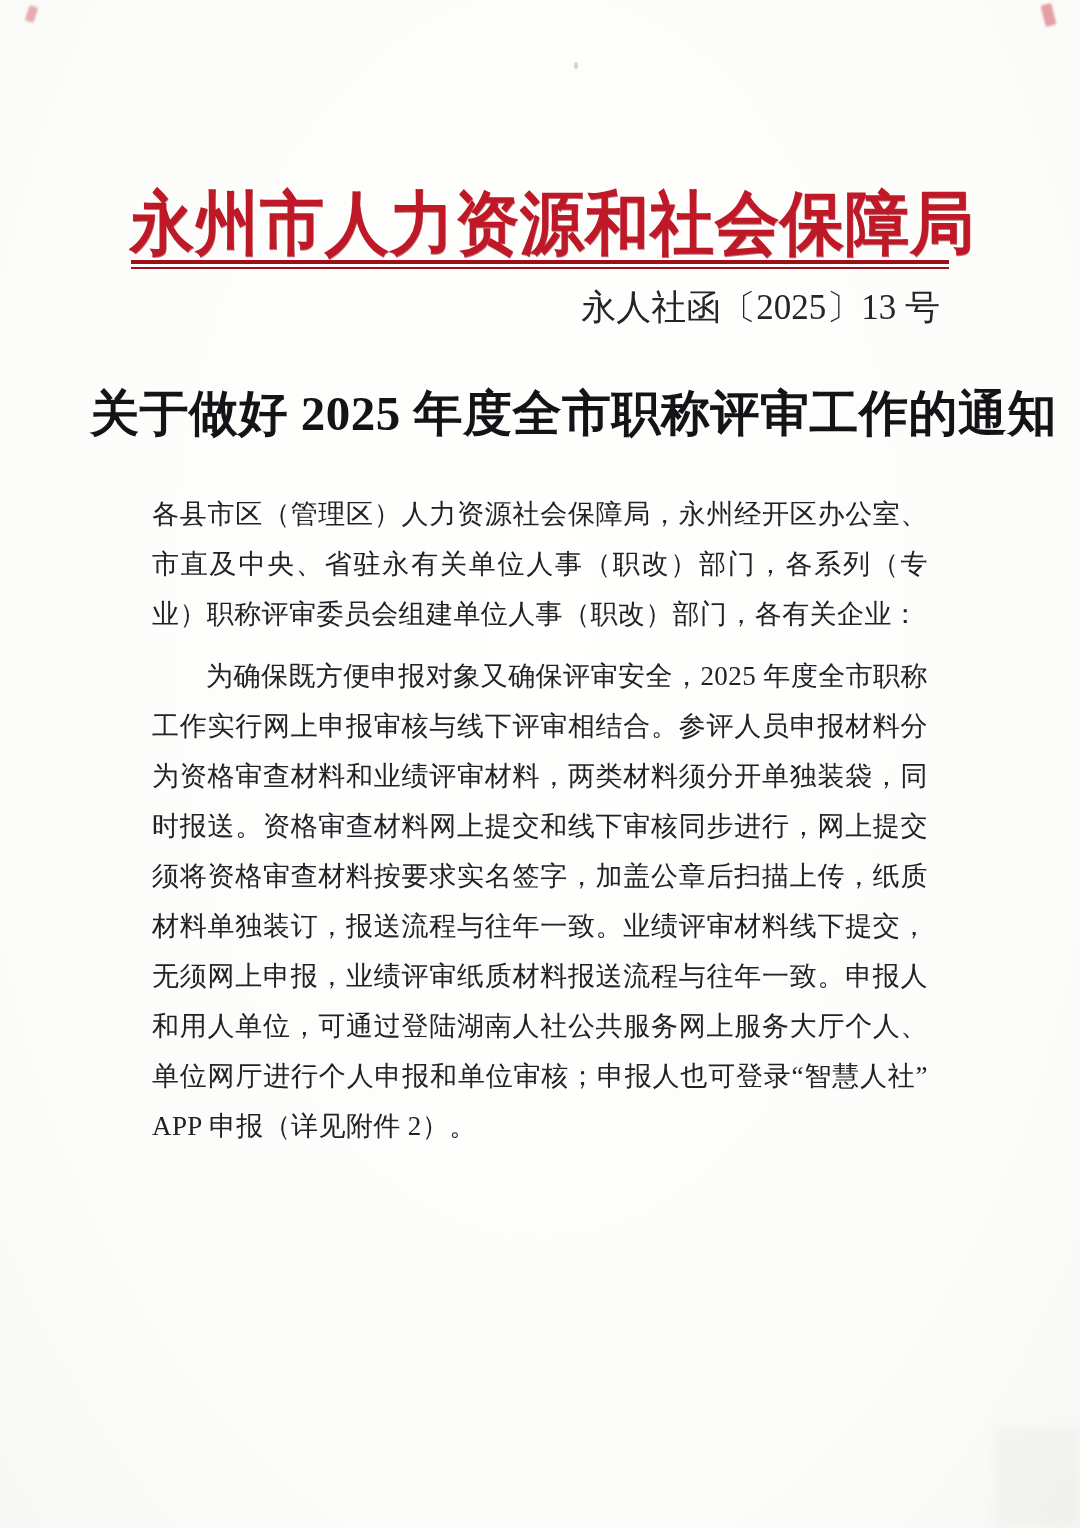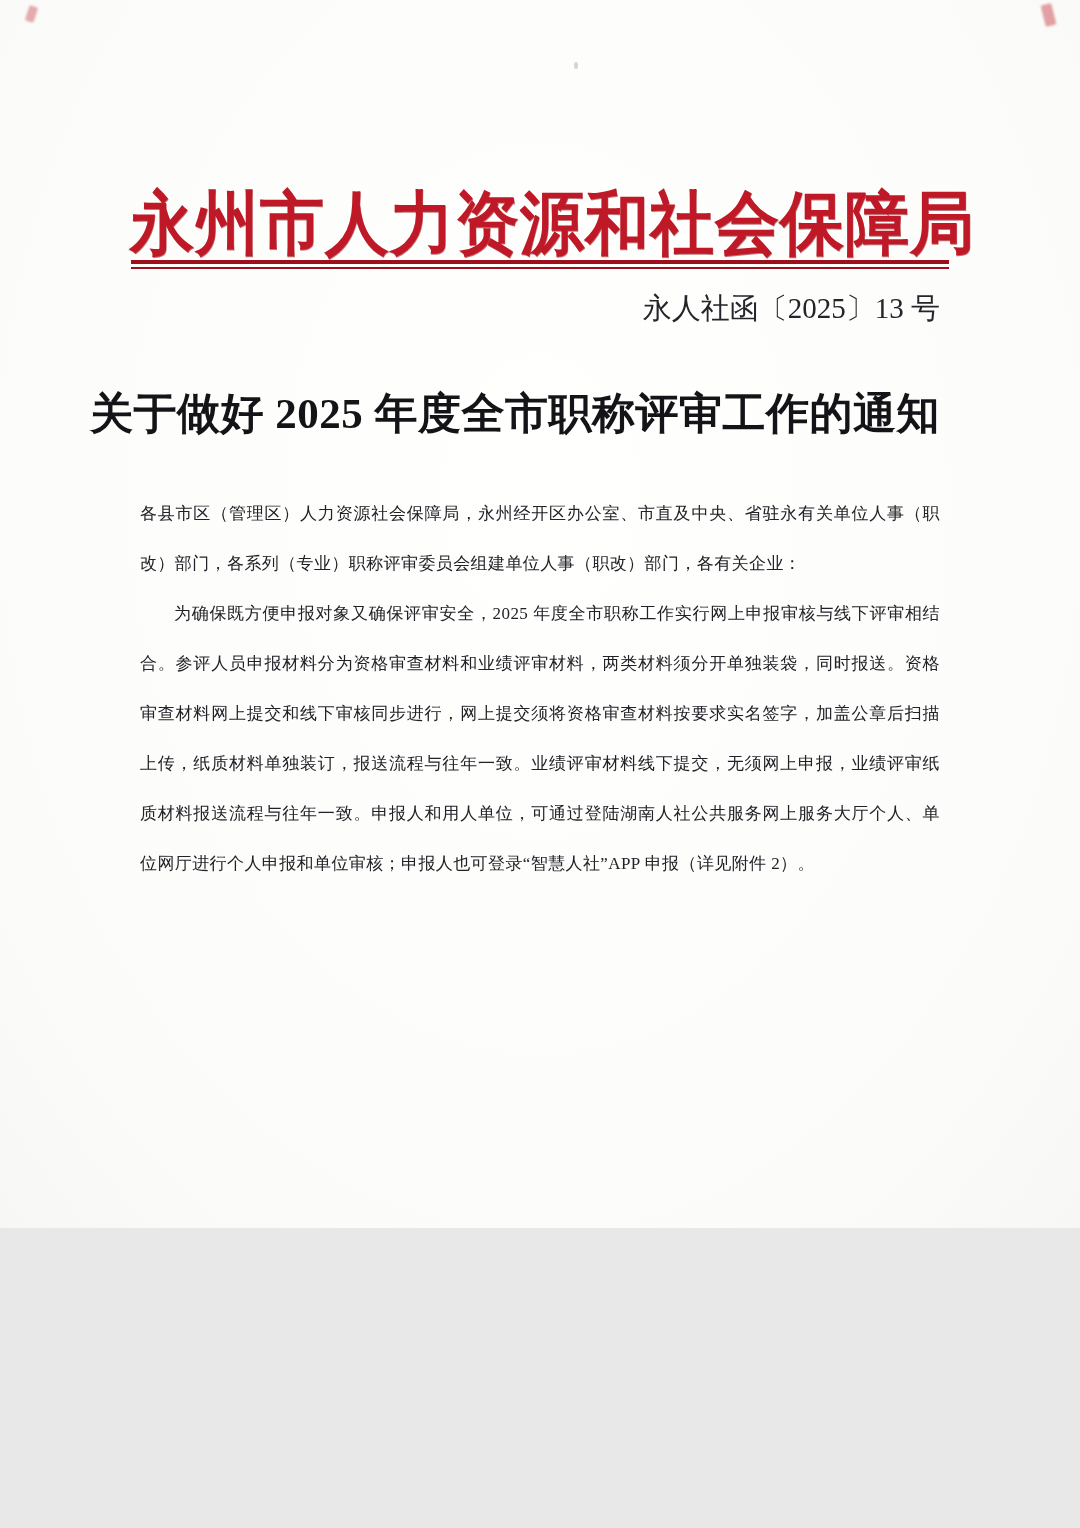--- a/index.html
+++ b/index.html
@@ -3,21 +3,21 @@
 <meta charset="utf-8">
 <style>
   html, body {
     margin: 0;
     padding: 0;
     background: #e8e8e8;
   }
   .page {
     position: relative;
     width: 1080px;
-    height: 1228px;
+    height: 1528px;
     margin: 0 auto;
     background: #fdfdfc;
     background-image: radial-gradient(ellipse at 50% 40%, #fffffe 0%, #fcfcfa 70%, #f7f7f5 100%);
     overflow: hidden;
     font-family: "Liberation Serif", "DejaVu Serif", serif;
   }
   :root { --accent: #bf1826; }
 
   
   .agency-title {
@@ -39,47 +39,47 @@
     width: 818px;
     height: 3px;
     margin: 8px auto 0 auto;
     border-top: 4px solid #9c0f1b;
     border-bottom: 2px solid #9c0f1b;
     box-sizing: content-box;
   }
   .doc-number {
     width: 800px;
     margin: 22px auto 17px auto;
-    font-size: 29px;
+    font-size: 35px;
     line-height: 34px;
     text-align: right;
     color: #24252a;
   }
 
   
   .notice-title {
     width: 900px;
     margin: 66px auto 8px auto;
-    font-size: 43px;
+    font-size: 49px;
     line-height: 46px;
     font-weight: 700;
     color: #141418;
     white-space: nowrap;
     letter-spacing: 0.5px;
   }
 
   
   .body-text {
     width: 800px;
     margin: 52px auto 0 auto;
     color: #212227;
   }
   .body-text p {
-    margin: 0;
-    font-size: 17px;
+    margin: 12px;
+    font-size: 27px;
     line-height: 50px;
     text-align: justify;
     text-justify: inter-character;
     letter-spacing: 0.4px;
   }
   .indent { text-indent: 2em; }
   .section-heading {
     font-weight: 700;
     color: #17181c;
   }

